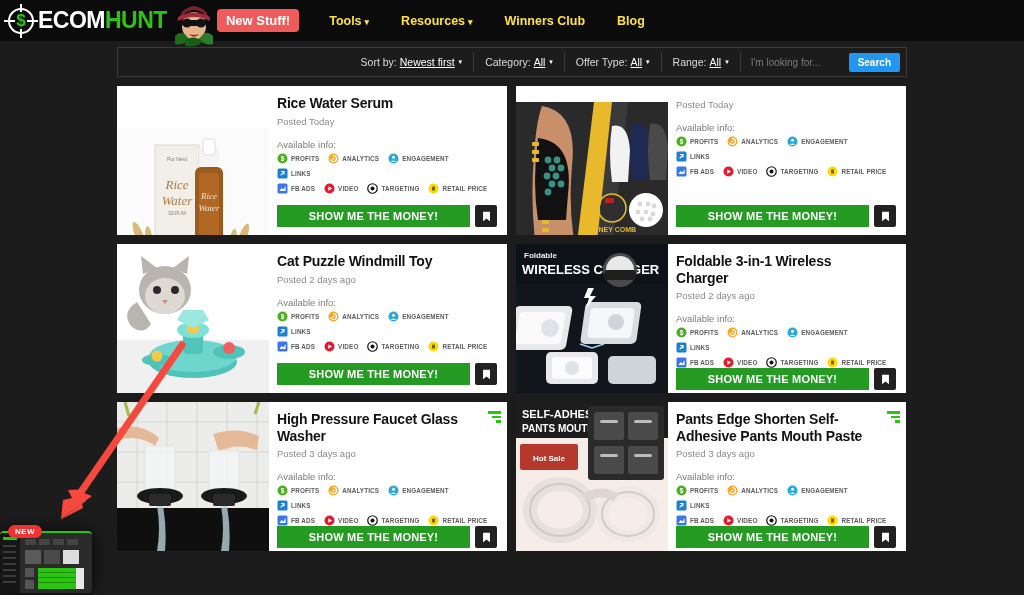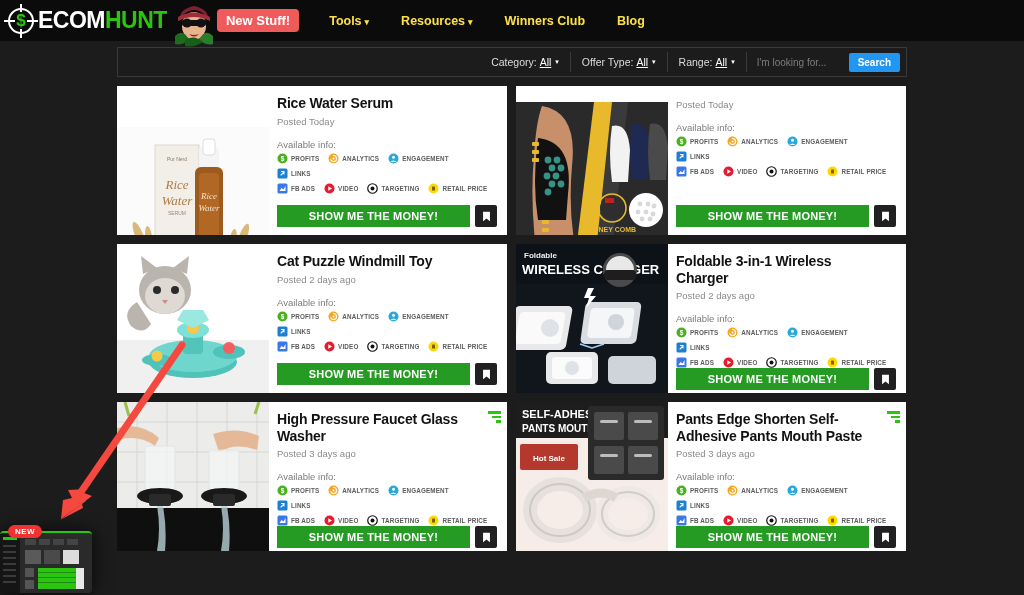--- a/index.html
+++ b/index.html
@@ -74,21 +74,21 @@
     display: flex; align-items: center; gap: 3px;
     padding: 0 11px; height: 20px; border-right: 1px solid #3a3a3a;
     white-space: nowrap;
   }
   .filter-group:last-of-type { border-right: 1px solid #3a3a3a; }
   .filter-label { color: #dcdcdc; }
   .filter-value {
     color: #ffffff; text-decoration: underline; font-weight: normal;
   }
   .mini-caret { font-size: 7px; margin-left: 1px; color: #ffffff; }
-  .search-wrap { display: flex; align-items: center; gap: 0; padding-left: 10px; }
+  .search-wrap { display: flex; align-items: center; gap: 6px; padding-left: 10px; }
   .search-input {
     background: #1c1c1c; border: none; outline: none;
     color: #8e8e8e; font-size: 10px; width: 92px; height: 20px;
     font-family: "Liberation Sans", sans-serif;
   }
   .search-input::placeholder { color: #7d7d7d; }
   .search-btn {
     background: #2196f3; color: #ffffff; border: none; border-radius: 2px;
     font-size: 10px; font-weight: bold; padding: 4px 9px; cursor: pointer;
     font-family: "Liberation Sans", sans-serif;
@@ -201,20 +201,25 @@
       </span>
       <span class="nav-link">Winners Club</span>
       <span class="nav-link">Blog</span>
     </div>
   </div>
 
 
   <div class="content">
 
     <div class="filterbar">
+      <div class="filter-group">
+        <span class="filter-label">Sort by:</span>
+        <span class="filter-value">Newest first</span>
+        <span class="mini-caret">▾</span>
+      </div>
       <div class="filter-group">
         <span class="filter-label">Category:</span>
         <span class="filter-value">All</span>
         <span class="mini-caret">▾</span>
       </div>
       <div class="filter-group">
         <span class="filter-label">Offer Type:</span>
         <span class="filter-value">All</span>
         <span class="mini-caret">▾</span>
       </div>

